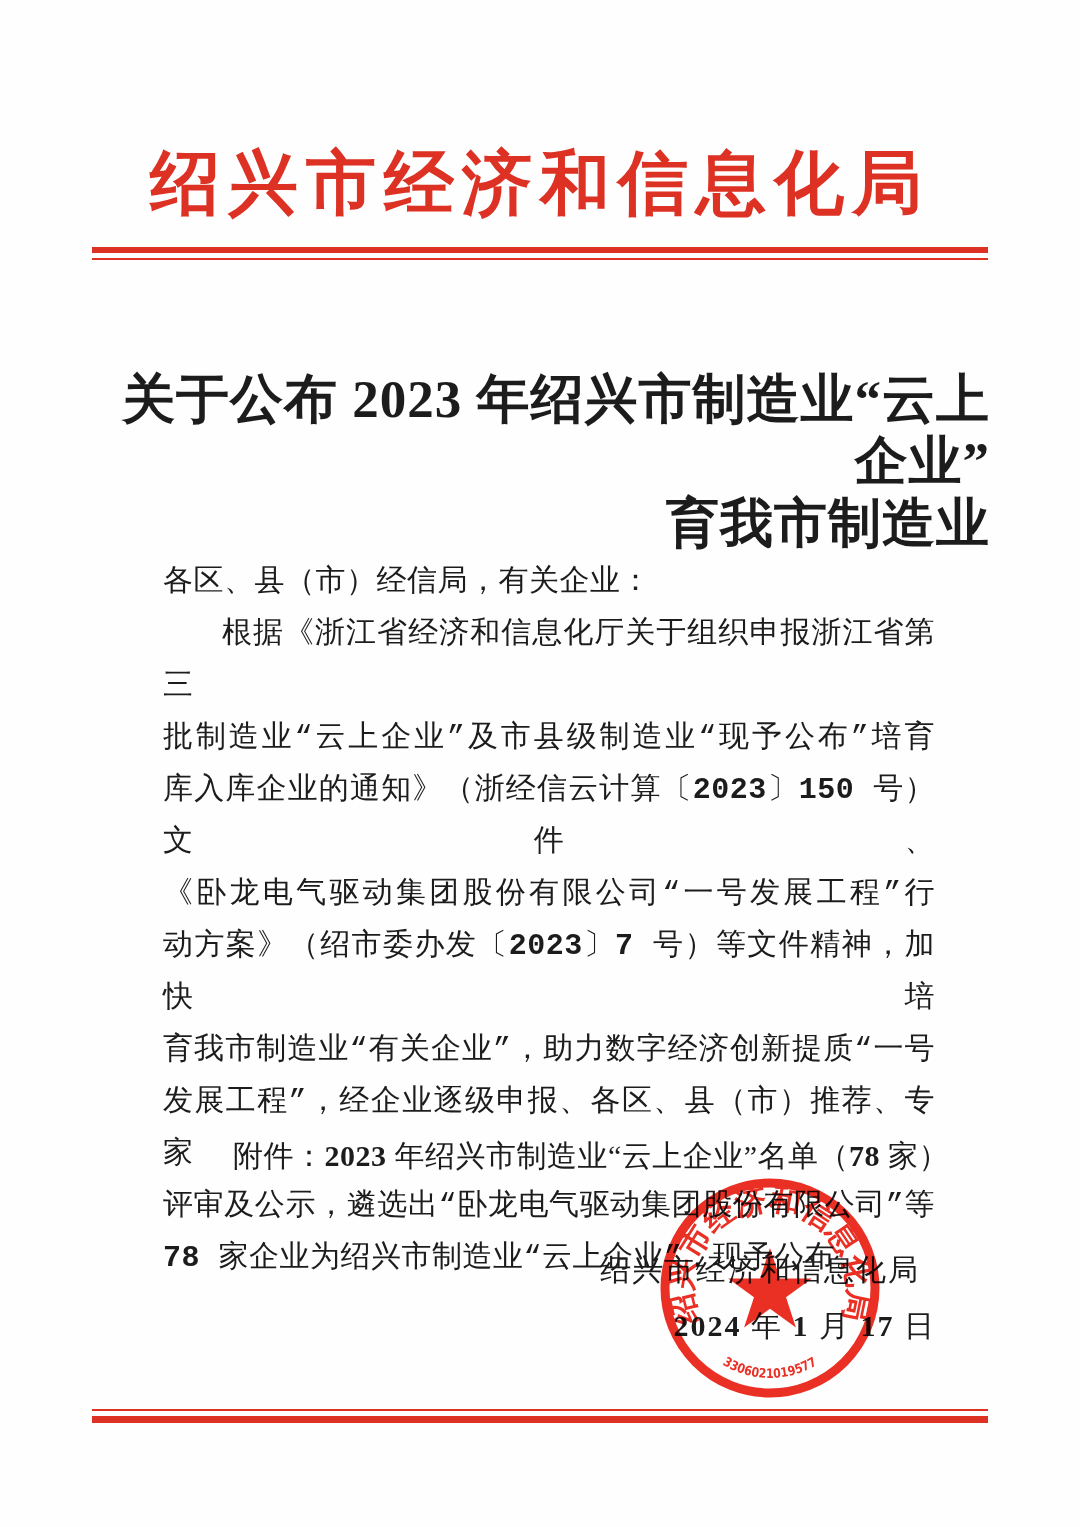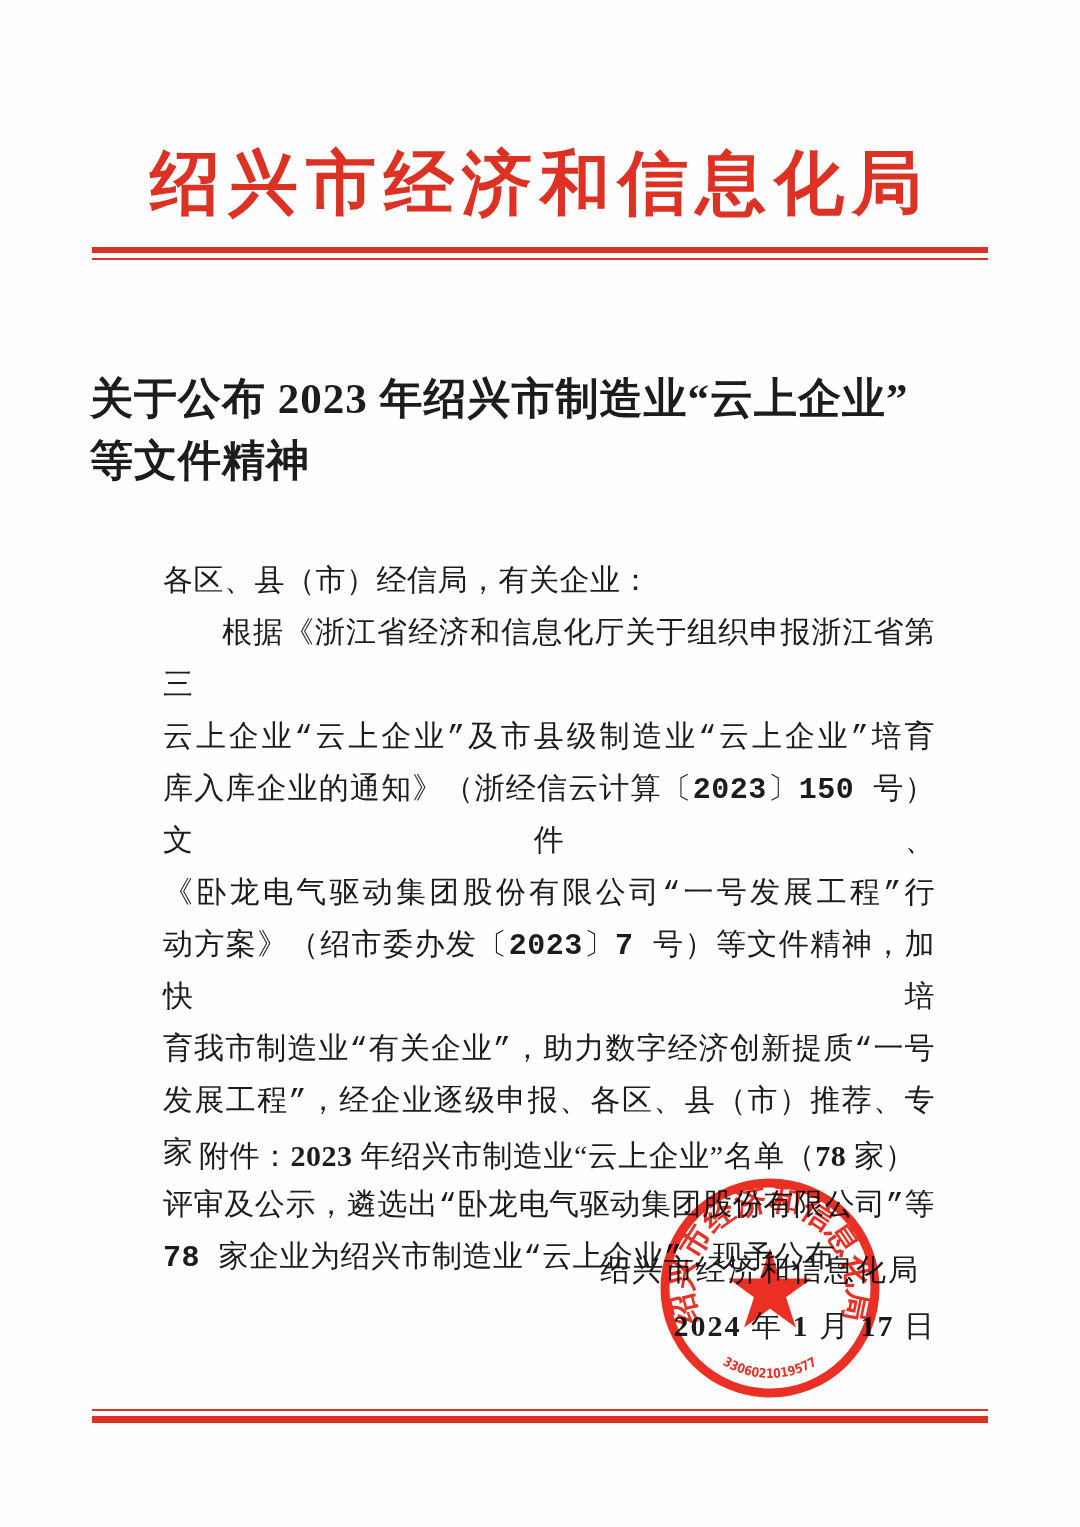--- a/index.html
+++ b/index.html
@@ -14,57 +14,57 @@
     left:92px; top:134px; width:896px; text-align:center;
     font-size:70px; font-weight:700; letter-spacing:8px; white-space:nowrap;
     color:var(--red); line-height:100px;
   }
   .rule { left:92px; width:896px; background:var(--red); }
   #rule-top-thick { top:247px; height:6px; }
   #rule-top-thin  { top:258px; height:2px; }
   #rule-bot-thin  { top:1409px; height:2px; }
   #rule-bot-thick { top:1416px; height:7px; }
   .doc-title {
-    left:90px; top:368px; width:900px; text-align:left;
-    font-size:43px; font-weight:700; line-height:62px; letter-spacing:1px;
+    left:90px; top:368px; width:900px; text-align:right;
+    font-size:53px; font-weight:700; line-height:62px; letter-spacing:1px;
   }
   .body-block {
     left:163px; top:556px; width:772px;
     font-size:30px; line-height:52px; letter-spacing:0.5px;
   }
   .bline { min-height:52px;font-family:Liberation Mono, monospace; }
   .jline { text-align:justify; text-align-last:justify; }
   .indent { text-indent:59px; }
   .attachment {
     left:163px; top:1133px; width:820px;
-    font-size:30px; line-height:46px; text-indent:36px; letter-spacing:0.5px;
+    font-size:30px; line-height:46px; text-indent:36px; letter-spacing:0.5px;text-align:center;
   }
   .sig  { top:1250px; right:160px; font-size:30px; letter-spacing:2px; }
   .date { top:1306px; right:144px; font-size:30px; letter-spacing:2px; }
   .num  { font-weight:700; }
   .seal { left:650px; top:1168px; width:240px; height:240px;
           mix-blend-mode:multiply; opacity:.95; }
 </style>
 </head>
 <body>
 
 <div class="abs masthead">绍兴市经济和信息化局</div>
 
 <div class="abs rule" id="rule-top-thick"></div>
 <div class="abs rule" id="rule-top-thin"></div>
 
 <div class="abs doc-title">
   <div>关于公布 <span class="num">2023</span> 年绍兴市制造业“云上企业”</div>
-  <div>等文件精神</div>
+  <div>育我市制造业</div>
 </div>
 
 <div class="abs body-block">
   <div class="bline">各区、县（市）经信局，有关企业：</div>
   <div class="bline jline indent">根据《浙江省经济和信息化厅关于组织申报浙江省第三</div>
-  <div class="bline jline">云上企业“云上企业”及市县级制造业“云上企业”培育</div>
+  <div class="bline jline">批制造业“云上企业”及市县级制造业“现予公布”培育</div>
   <div class="bline jline">库入库企业的通知》（浙经信云计算〔<span class="num">2023</span>〕<span class="num">150</span> 号）文件、</div>
   <div class="bline jline">《卧龙电气驱动集团股份有限公司“一号发展工程”行</div>
   <div class="bline jline">动方案》（绍市委办发〔<span class="num">2023</span>〕<span class="num">7</span> 号）等文件精神，加快培</div>
   <div class="bline jline">育我市制造业“有关企业”，助力数字经济创新提质“一号</div>
   <div class="bline jline">发展工程”，经企业逐级申报、各区、县（市）推荐、专家</div>
   <div class="bline jline">评审及公示，遴选出“卧龙电气驱动集团股份有限公司”等</div>
   <div class="bline"><span class="num">78</span> 家企业为绍兴市制造业“云上企业”，现予公布。</div>
 </div>
 
 <div class="abs attachment">附件：<span class="num">2023</span> 年绍兴市制造业“云上企业”名单（<span class="num">78</span> 家）</div>

